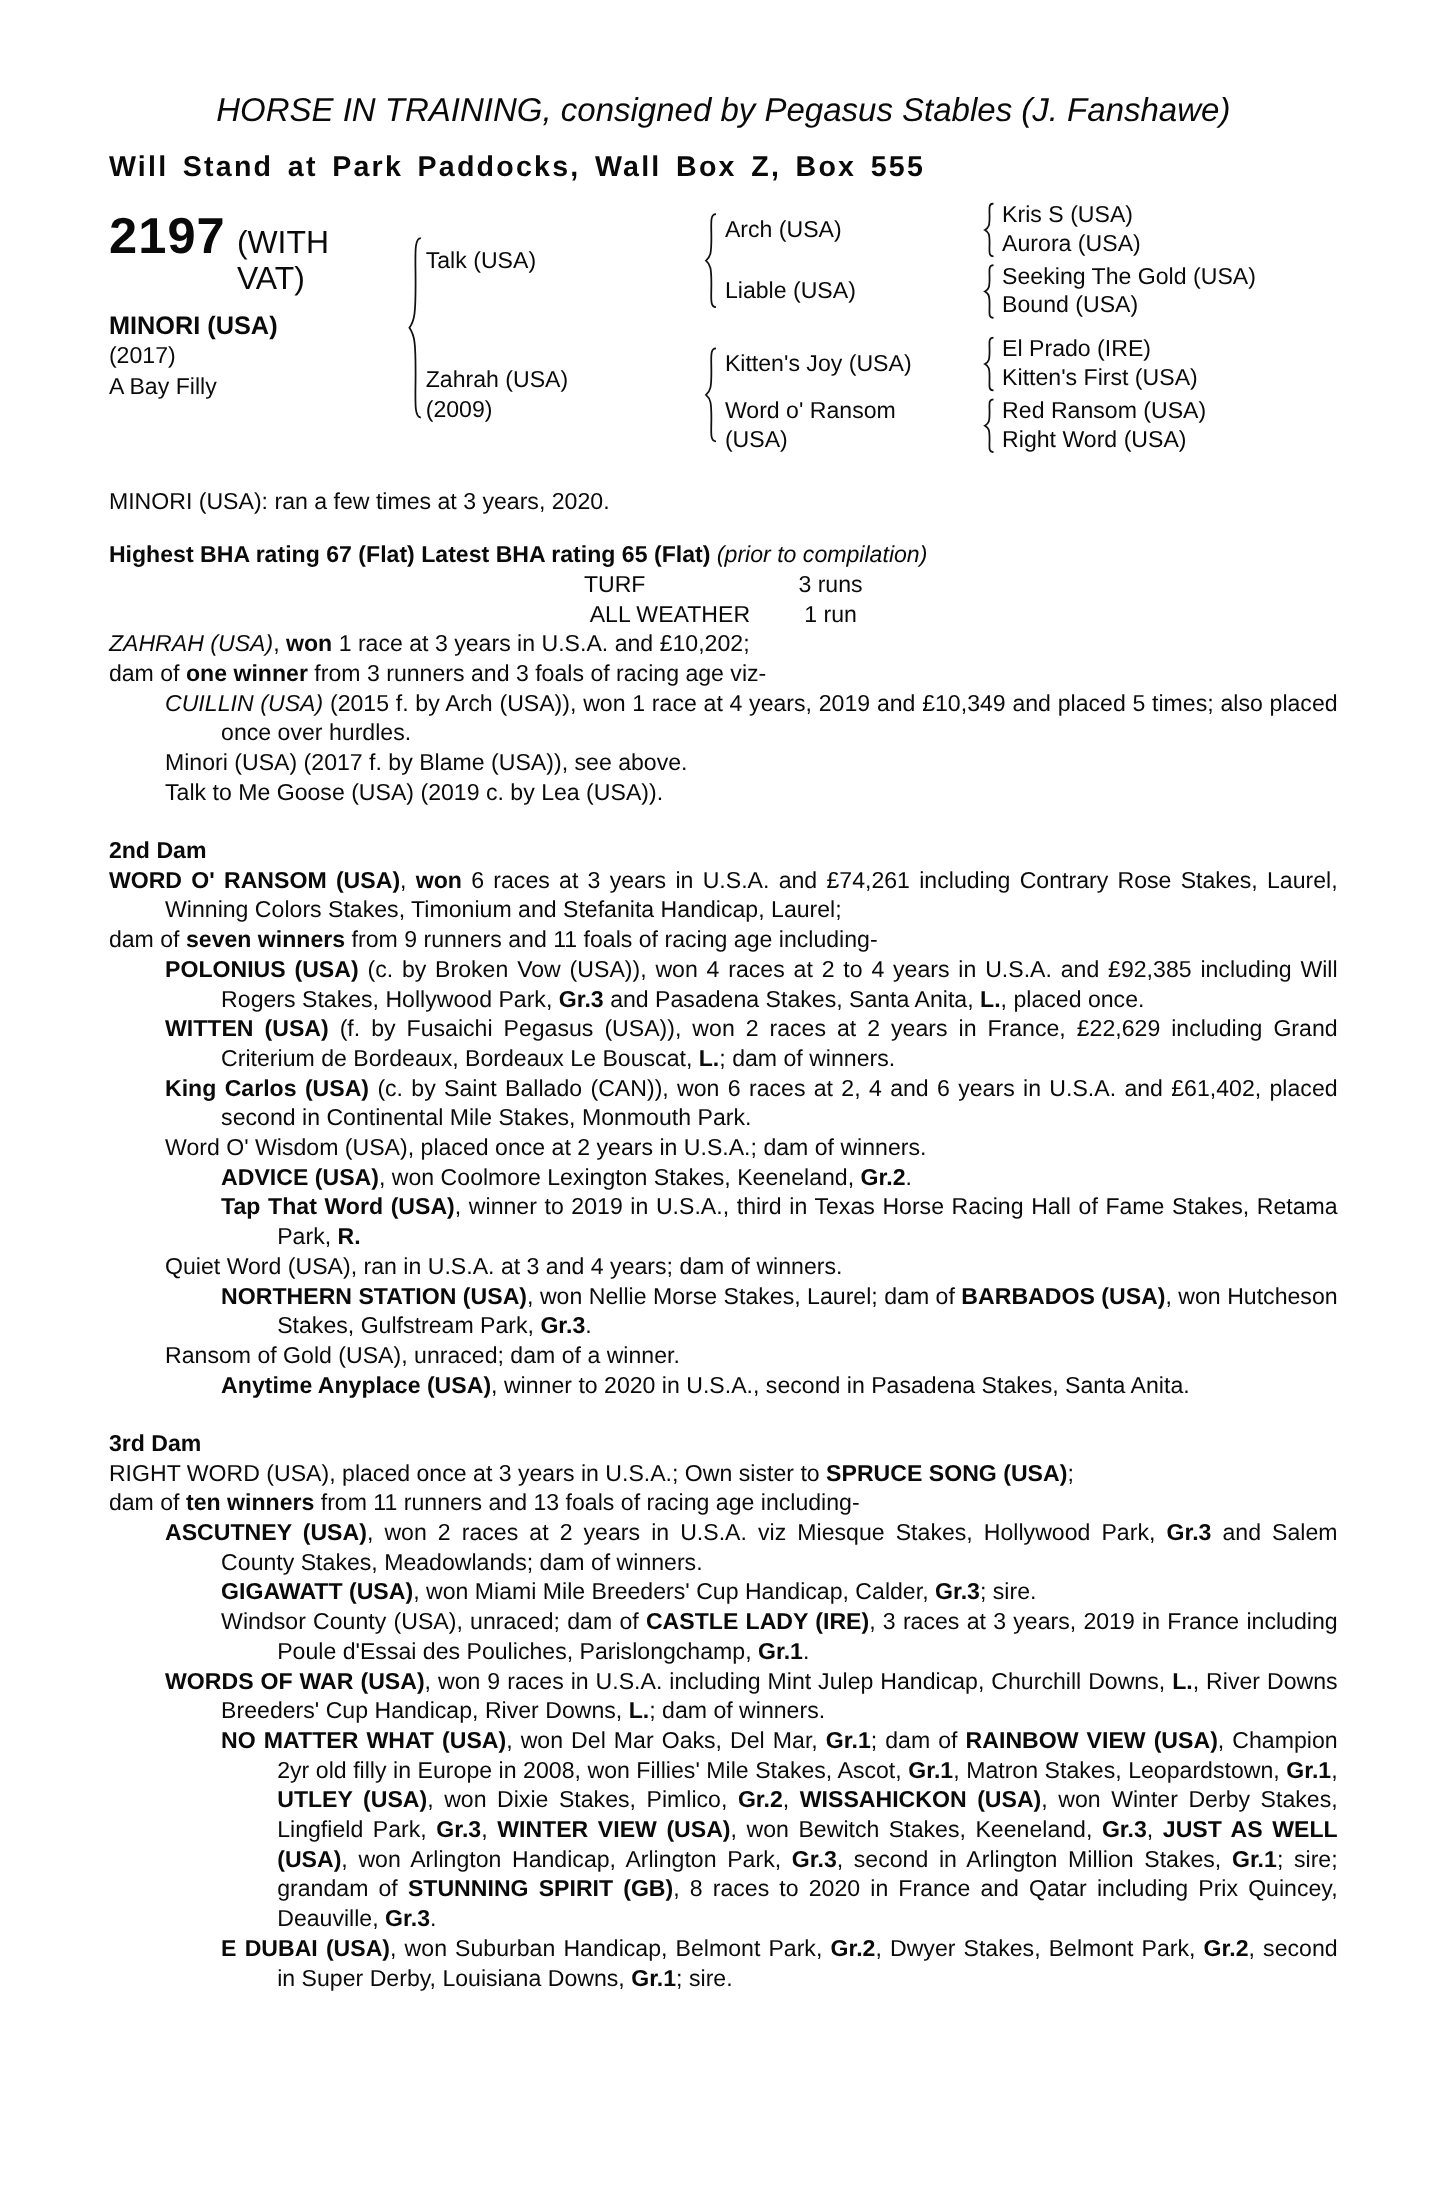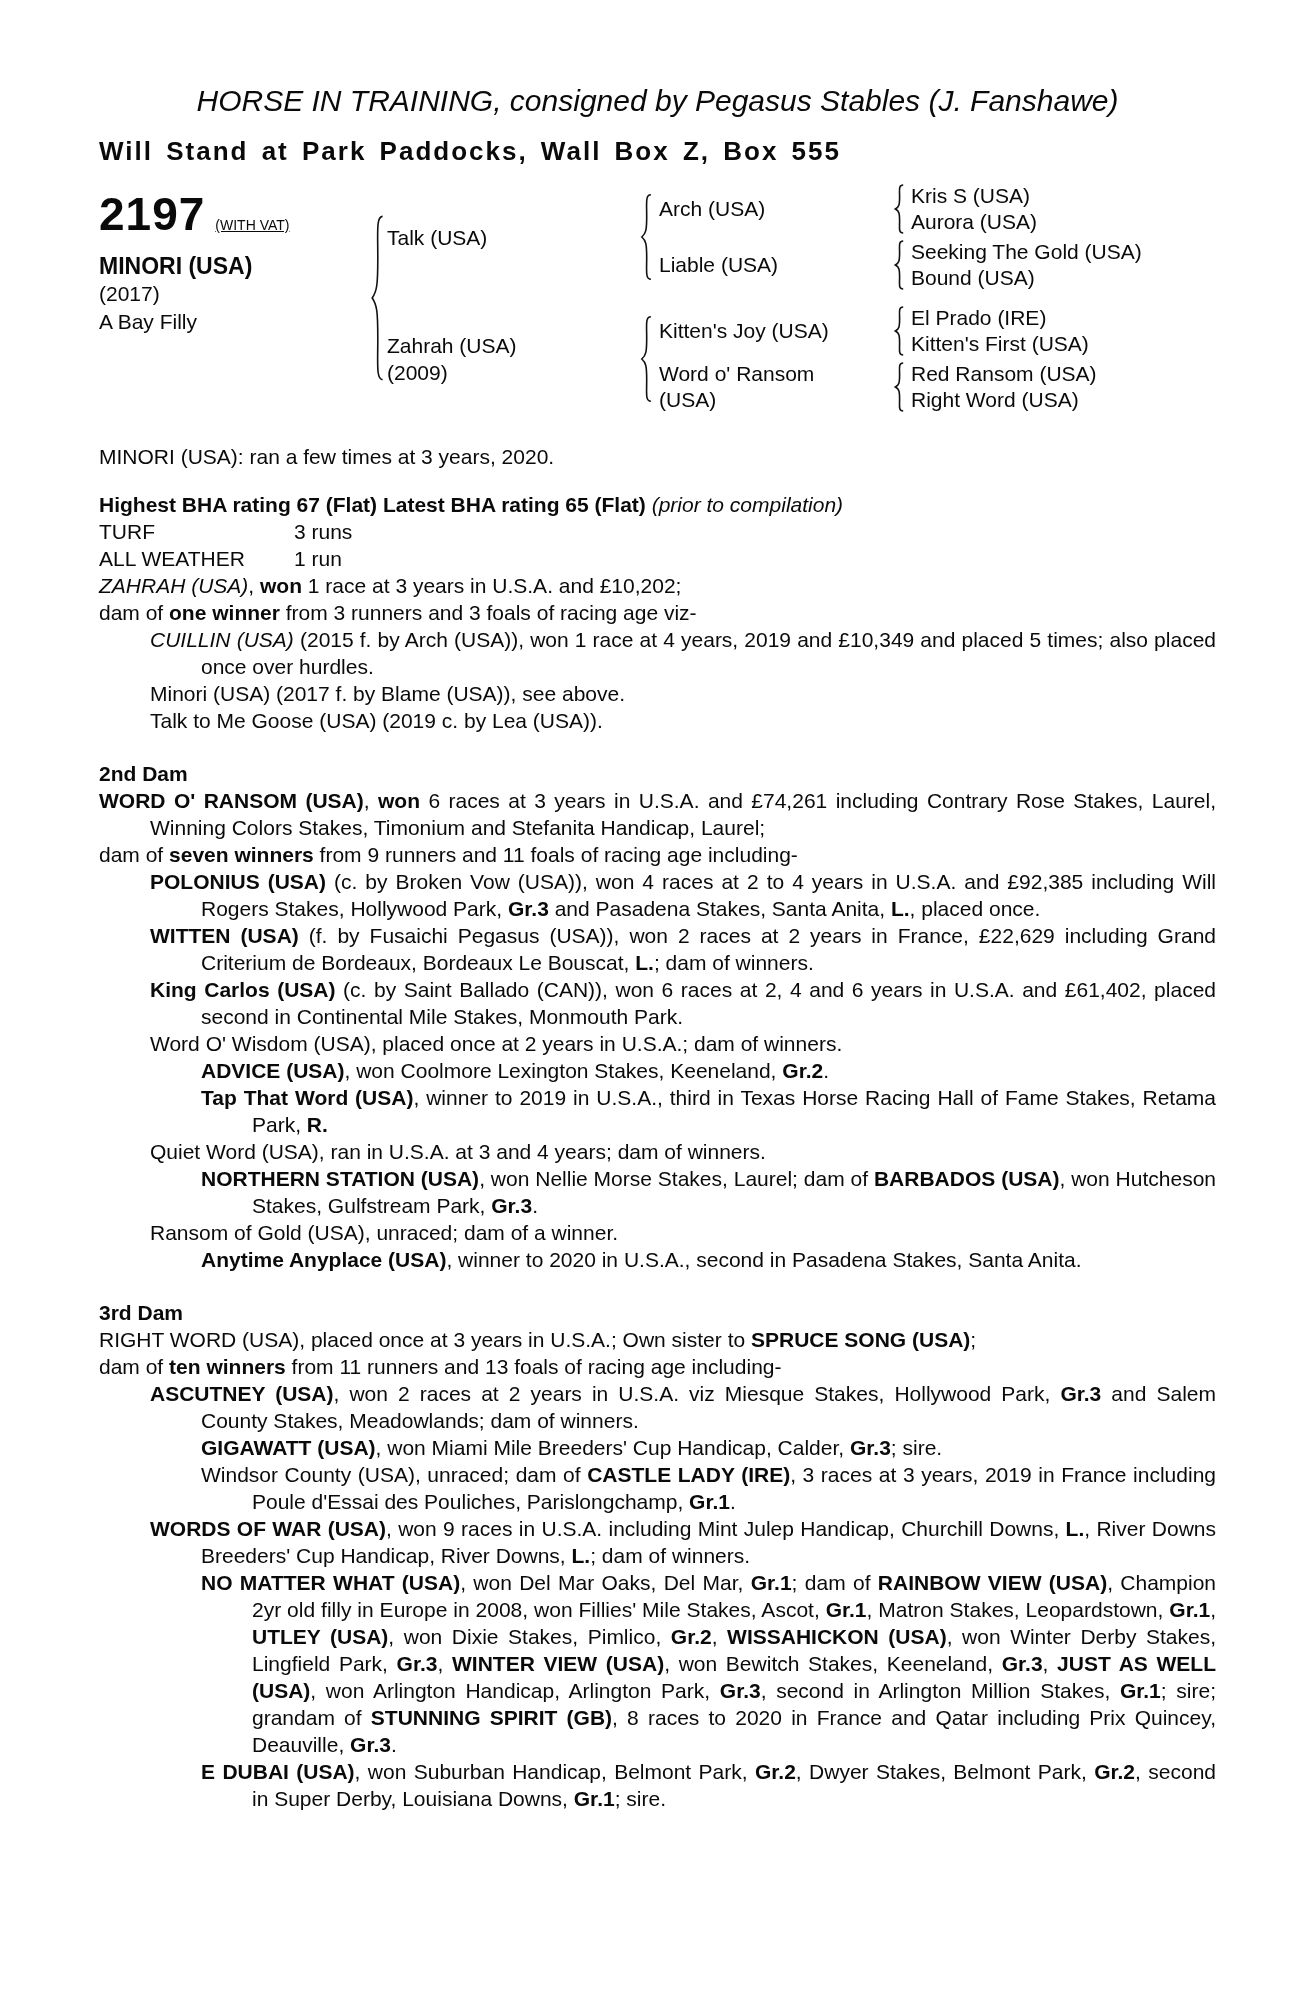--- a/index.html
+++ b/index.html
@@ -8,41 +8,41 @@
   .page{box-sizing:border-box;width:1314px;height:2000px;padding:84px 98px 0 99px;overflow:hidden;background:#fff;}
 
   .title{ text-align:center;font-style:italic;font-size:30px;line-height:34px;}
   .stand{ margin-top:18px;font-weight:700;font-size:26px;letter-spacing:2px;word-spacing:4px;}
 
   
   .pedigree{margin-top:16px;display:flex;align-items:flex-start;}
   .lot-col{width:268px;flex:0 0 268px;padding-top:4px;}
   .lot-line{display:flex;align-items:baseline;gap:10px;}
   .lot-num{font-size:46px;font-weight:700;letter-spacing:1px;}
-  .lot-vat{font-size:14px;text-decoration:underline;}
+  .lot-vat{font-size:29px;}
   .lot-name{font-size:23px;font-weight:700;margin-top:12px;}
   .lot-year,.lot-desc{font-size:21px;line-height:28px;}
 
   .tree{flex:1;display:flex;flex-direction:column;gap:14px;font-size:21px;}
   .branch{display:flex;align-items:center;gap:6px;}
   .pname{width:246px;flex:0 0 246px;line-height:27px;}
   .gps{flex:1;display:flex;flex-direction:column;gap:4px;}
   .gp-row{display:flex;align-items:center;gap:6px;}
   .gpname{width:228px;flex:0 0 228px;line-height:26px;}
   .ggps{line-height:26px;}
   .brace svg{display:block;}
   .brace{flex:0 0 auto;}
   .brace.big{align-self:center;margin:0 2px;}
 
   
   .body-text{font-size:21px;line-height:27px;}
   .record{margin-top:30px;}
   .ratings{margin-top:12px;}
   .ratings-head{margin:0;font-size:21px;line-height:27px;}
-  .rrow{display:flex;font-size:21px;line-height:27px;}
+  .rrow{display:flex;font-size:21px;line-height:27px;justify-content:center;}
   .rlabel{width:195px;flex:0 0 195px;}
   section h2{font-size:21px;line-height:27px;margin:26px 0 0 0;}
   .para{font-size:21px;line-height:27px;margin:0;text-align:justify;}
   .ind0{padding-left:51px;text-indent:-51px;}
   .ind1{padding-left:102px;text-indent:-51px;}
   .ind2{padding-left:153px;text-indent:-51px;}
   .b{font-weight:700;}
   .i{font-style:italic;}
 </style>
 </head>

